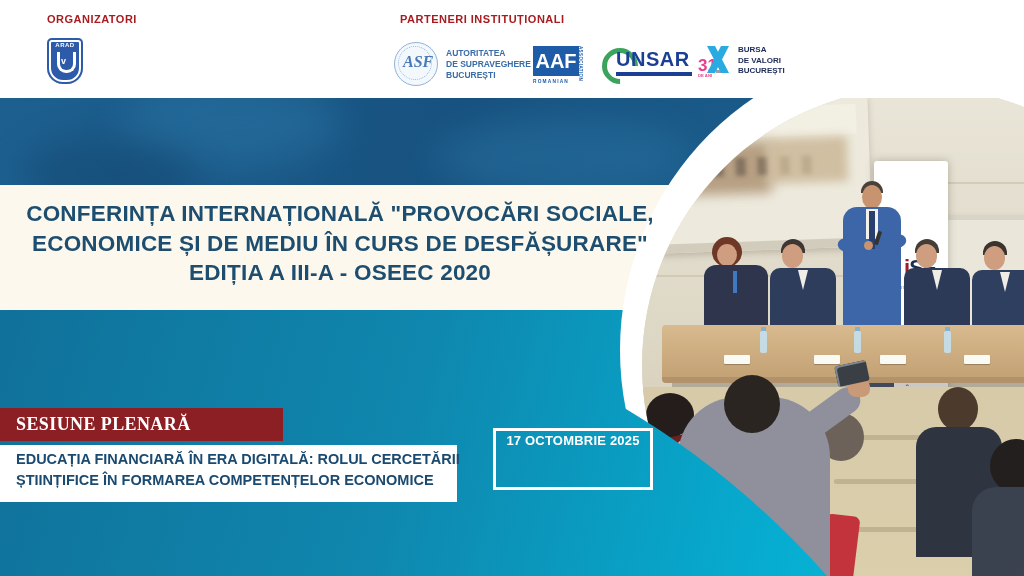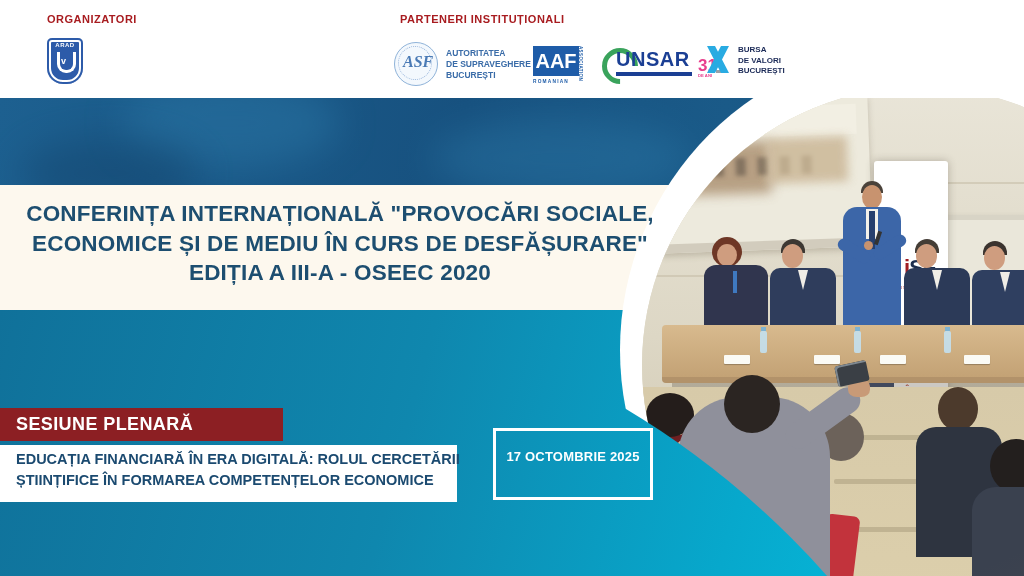--- a/index.html
+++ b/index.html
@@ -80,25 +80,25 @@
   .unsar-underline{height:3.5px;background:#1b3f94;}
   .unsar-31{font-size:17px;font-weight:bold;color:#e83e8c;white-space:nowrap;}
   .unsar-deani{font-size:6px;transform:scale(.7);transform-origin:left;font-weight:bold;color:#e83e8c;white-space:nowrap;}
   .unsar-dash{width:10px;height:2.5px;background:#9aa0a6;}
   .bvb-text{font-size:8px;line-height:10.5px;font-weight:bold;color:#1b2a57;white-space:nowrap;}
 
   
   .title{left:15px;top:199px;width:650px;text-align:center;color:#1d4e70;font-weight:bold;
     font-size:22.5px;line-height:29.5px;letter-spacing:.2px;white-space:nowrap;}
   .badge{left:0;top:408px;width:283px;height:33px;background:#8c1f23;color:#ffffff;font-weight:bold;
-    font-size:18px;line-height:33px;padding-left:16px;box-sizing:border-box;letter-spacing:.4px;white-space:nowrap;}
+    font-size:18px;line-height:33px;padding-left:16px;box-sizing:border-box;letter-spacing:.4px;white-space:nowrap;font-family:Liberation Serif, serif;}
   .topic{left:0;top:445px;width:457px;height:57px;background:#ffffff;color:#1b4a70;font-weight:bold;
     font-size:14.5px;line-height:20.5px;padding:4px 0 0 16px;box-sizing:border-box;white-space:nowrap;}
-  .datebox{left:493px;top:428px;width:160px;height:72px;border:3px solid #ffffff;box-sizing:border-box;
-    color:#ffffff;font-weight:bold;font-size:13px;line-height:18px;text-align:center;padding-top:17px;
+  .datebox{left:493px;top:428px;width:160px;height:62px;border:3px solid #ffffff;box-sizing:border-box;
+    color:#ffffff;font-weight:bold;font-size:13px;line-height:18px;text-align:center;padding-top:1px;
     letter-spacing:.2px;white-space:nowrap;}
 
   .rollup-red{font-size:9px;line-height:13px;font-weight:bold;color:#b03328;text-align:center;letter-spacing:.4px;}
 </style>
 </head>
 <body>
 
 <div class="canvas">
 
   <div class="abs band-navy">

